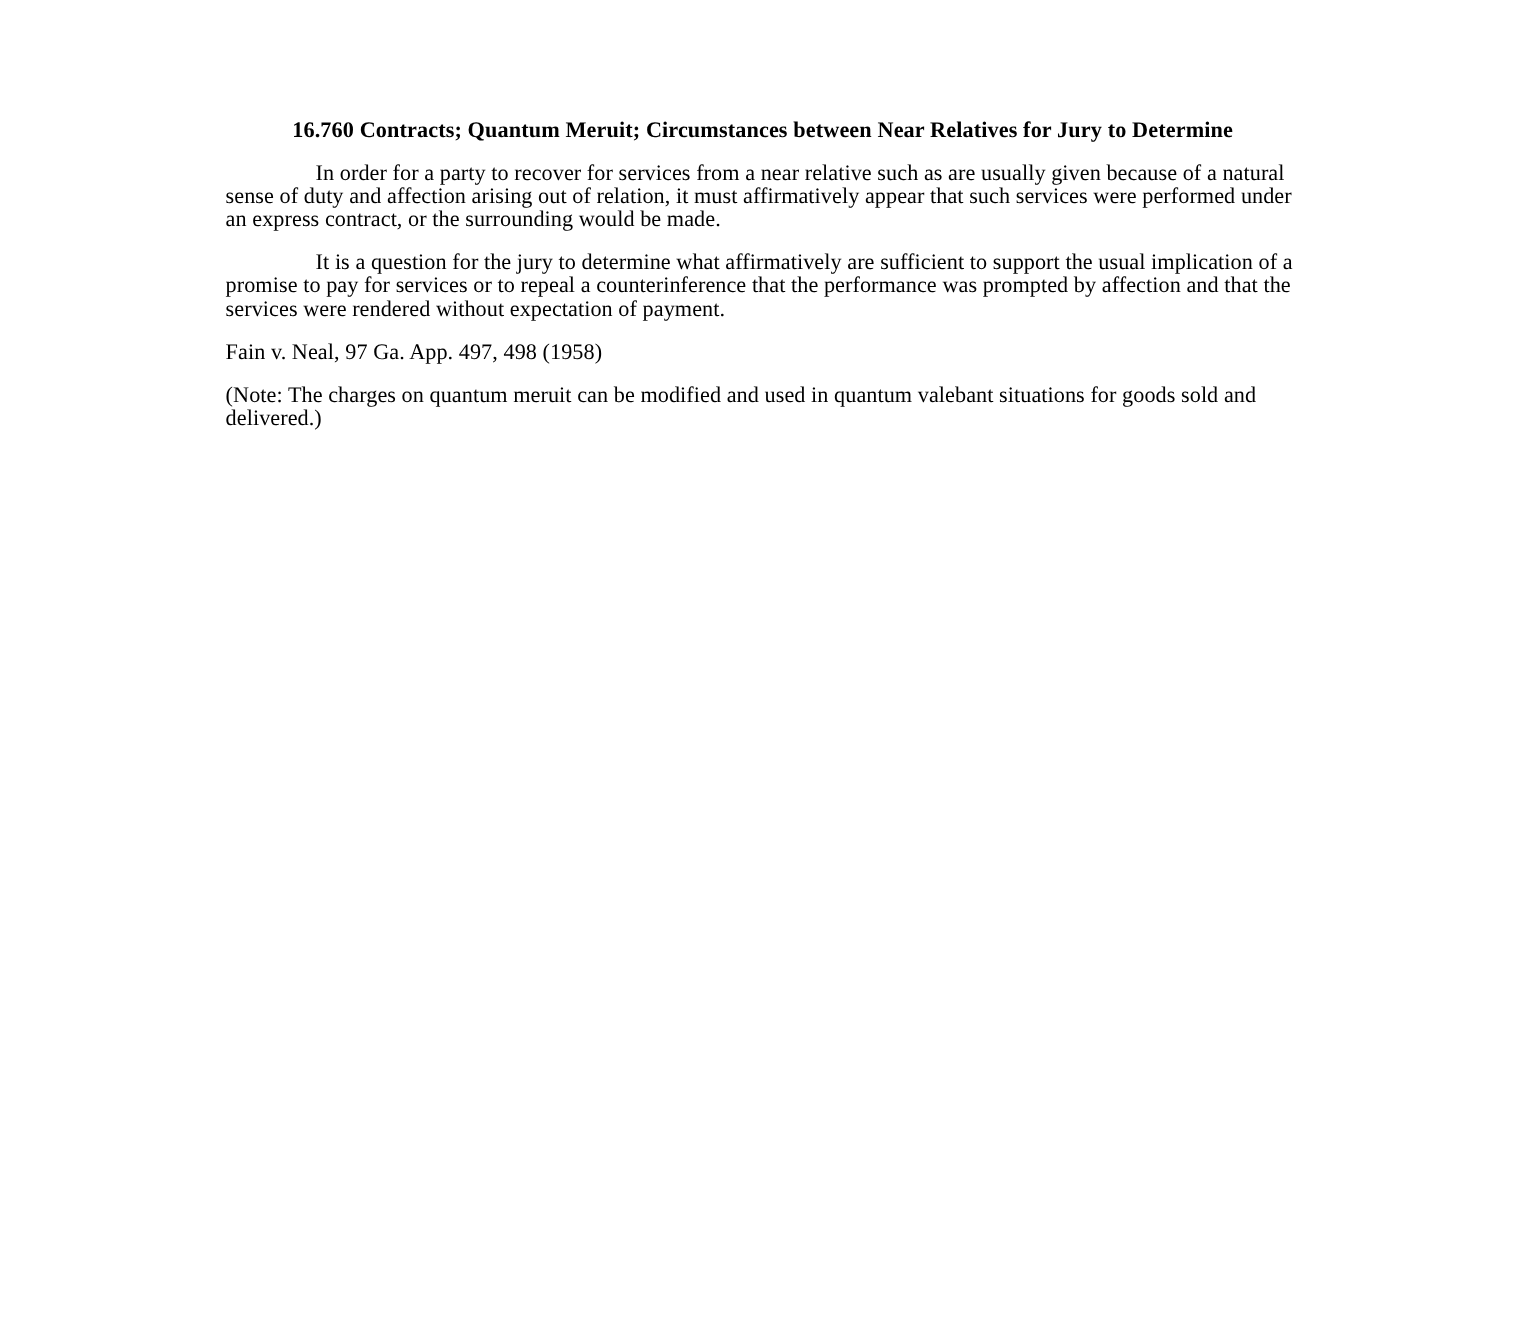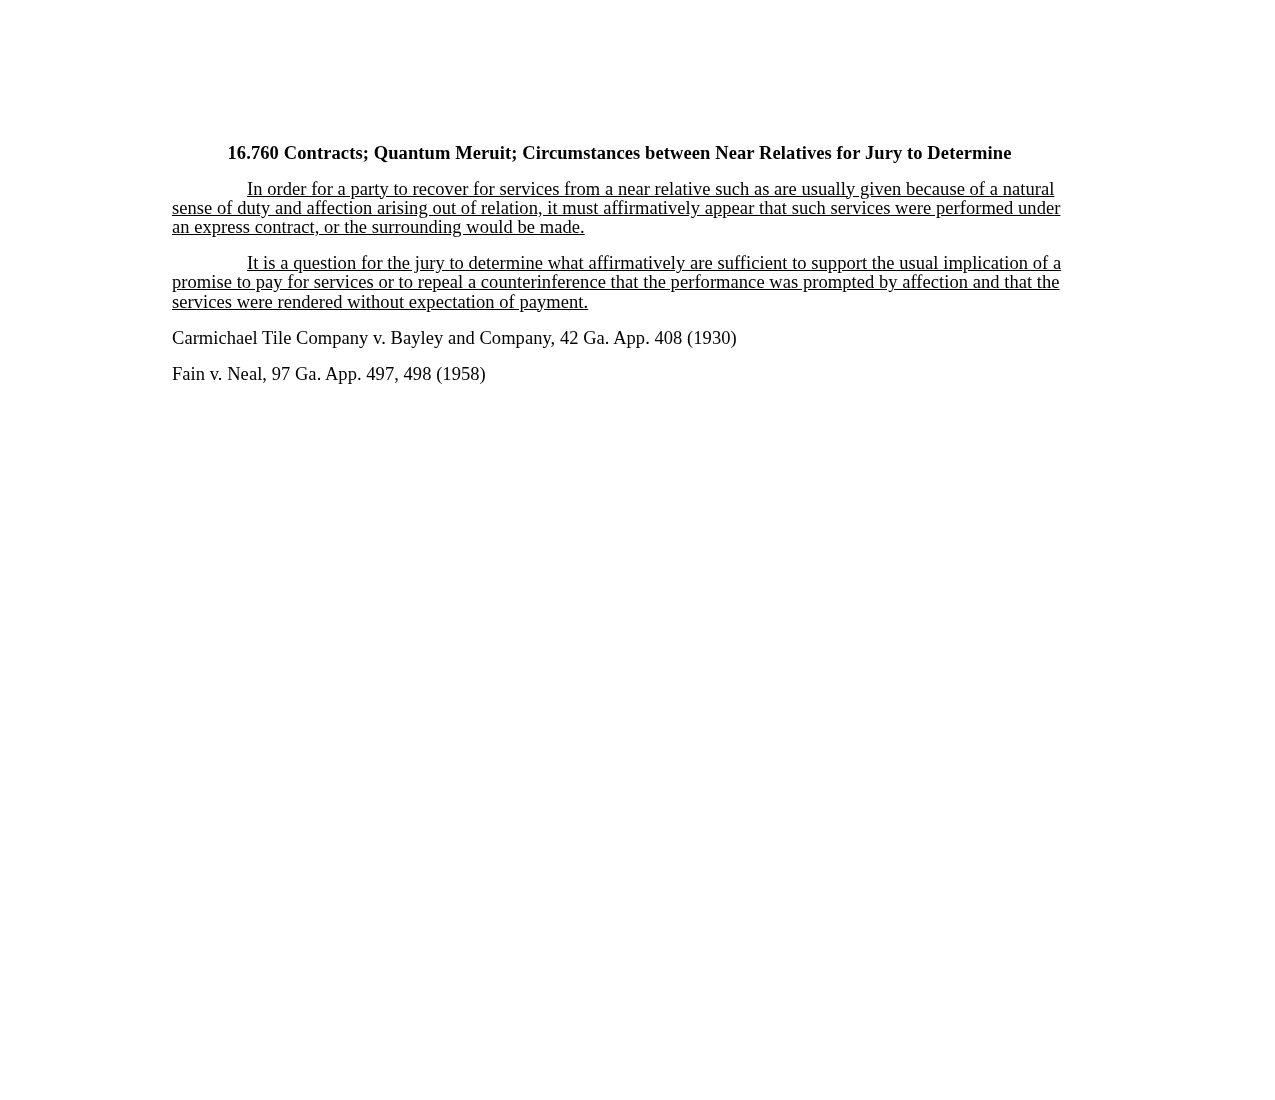--- a/index.html
+++ b/index.html
@@ -10,54 +10,52 @@
     body {
       width: 1275px;
       height: 1100px;
       position: relative;
       overflow: hidden;
       font-family: "Liberation Serif", "DejaVu Serif", serif;
       color: #000000;
     }
     .page {
       position: absolute;
-      left: 172px;
+      left: 188px;
       top: 100px;
       width: 895px;
-      margin-top: 44px;
     }
     .title {
       font-weight: bold;
       font-size: 18.5px;
       line-height: 19.5px;
       text-align: center;
       margin: 0 0 16px 0;
       letter-spacing: 0.1px;
     }
     .para {
       font-size: 18.5px;
       line-height: 19.2px;
       margin: 0 0 17px 0;
       letter-spacing: 0.05px;
     }
     .indent {
       text-indent: 75px;
-      text-decoration: underline;
     }
   </style>
 </head>
 <body>
 
 <div class="page">
   <div class="title">16.760 Contracts; Quantum Meruit; Circumstances between Near Relatives for Jury to Determine</div>
 
   <p class="para indent">In order for a party to recover for services from a near relative such as are usually given because of a natural sense of duty and affection arising out of relation, it must affirmatively appear that such services were performed under an express contract, or the surrounding would be made.</p>
 
   <p class="para indent">It is a question for the jury to determine what affirmatively are sufficient to support the usual implication of a promise to pay for services or to repeal a counterinference that the performance was prompted by affection and that the services were rendered without expectation of payment.</p>
 
 
 
 
-  <p class="para">Carmichael Tile Company v. Bayley and Company, 42 Ga. App. 408 (1930)</p>
 
   <p class="para">Fain v. Neal, 97 Ga. App. 497, 498 (1958)</p>
 
+  <p class="para">(Note: The charges on quantum meruit can be modified and used in quantum valebant situations for goods sold and delivered.)</p>
 </div>
 
 </body></html>

